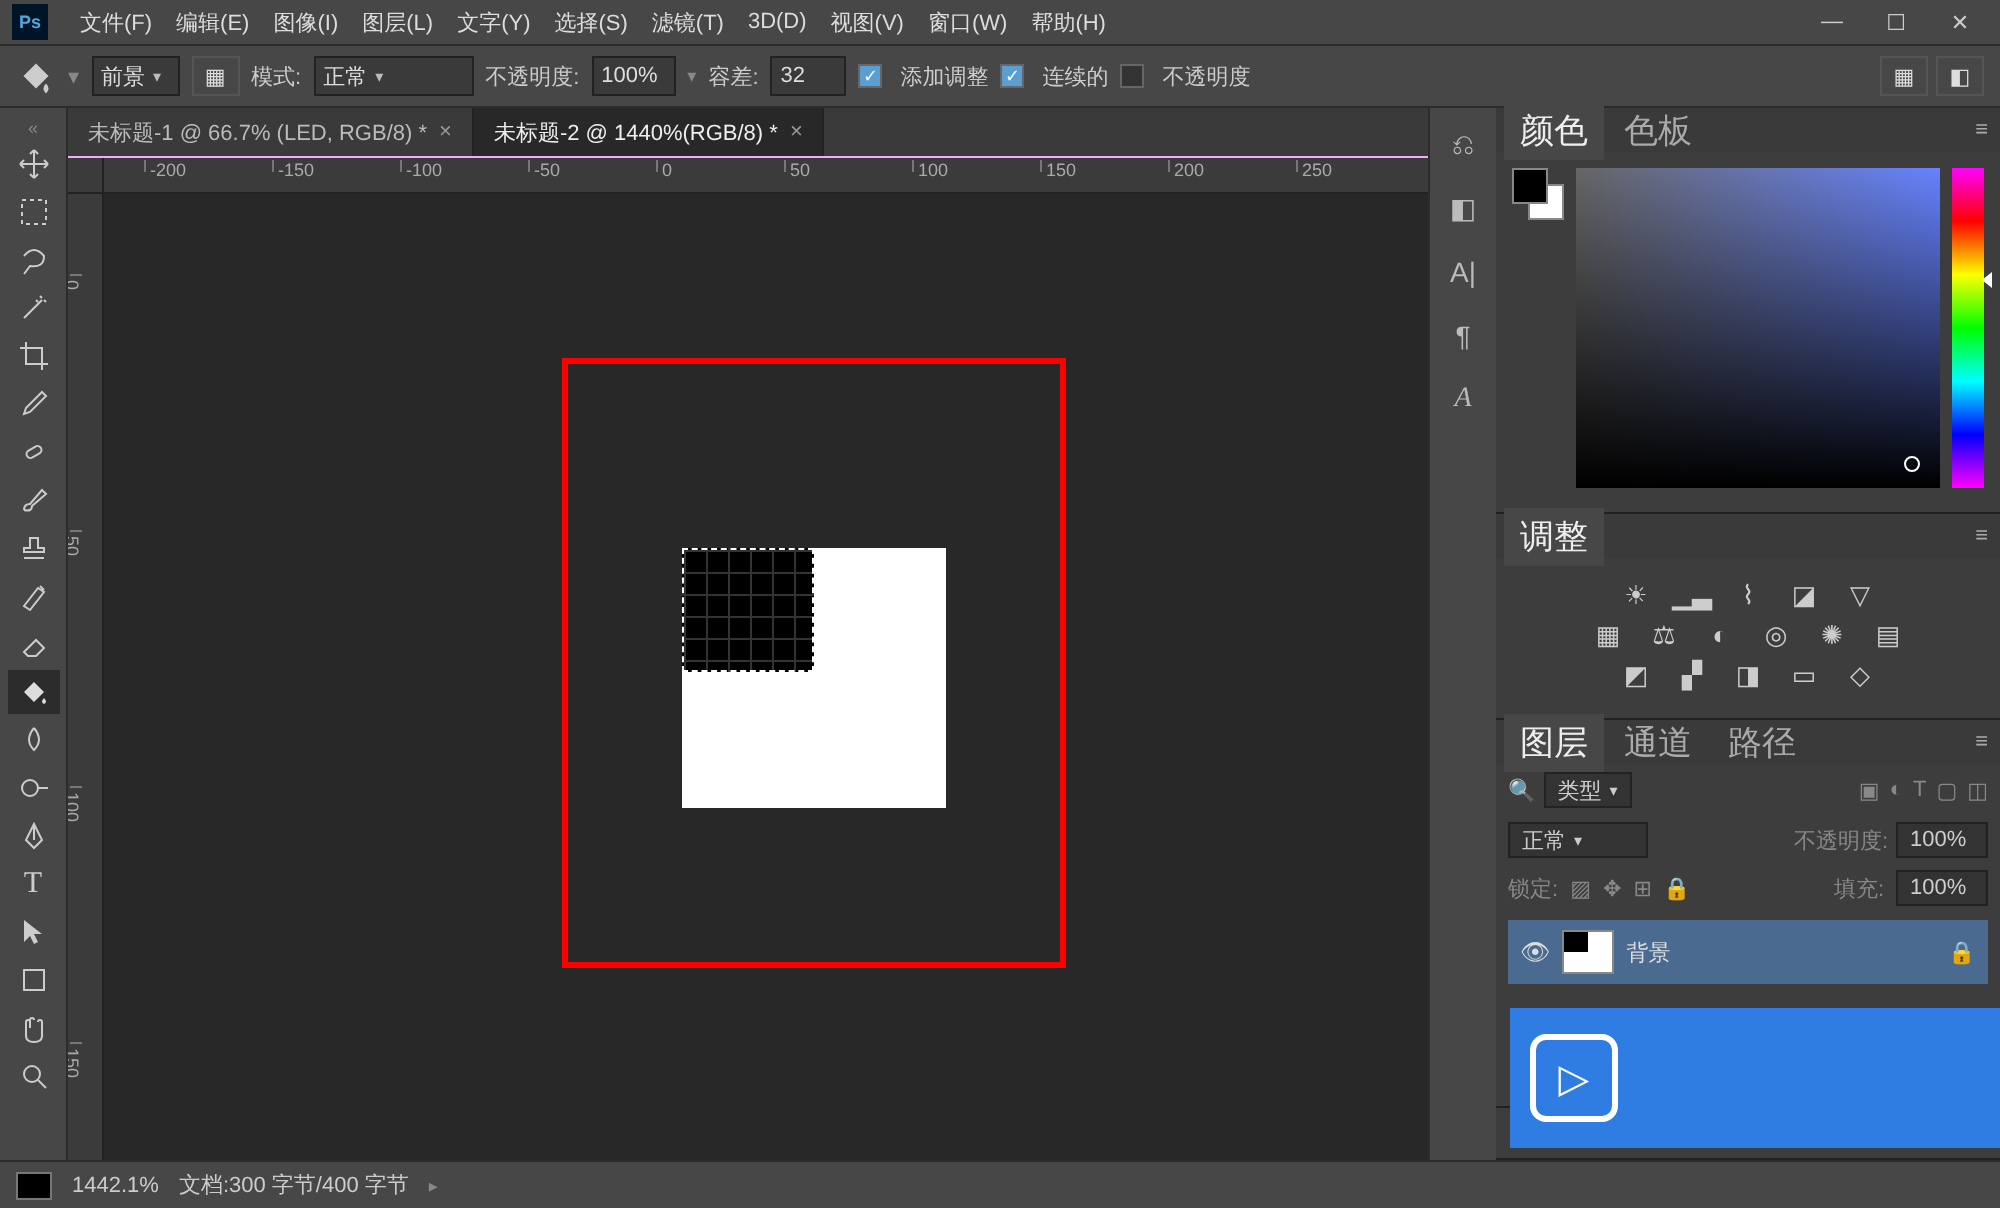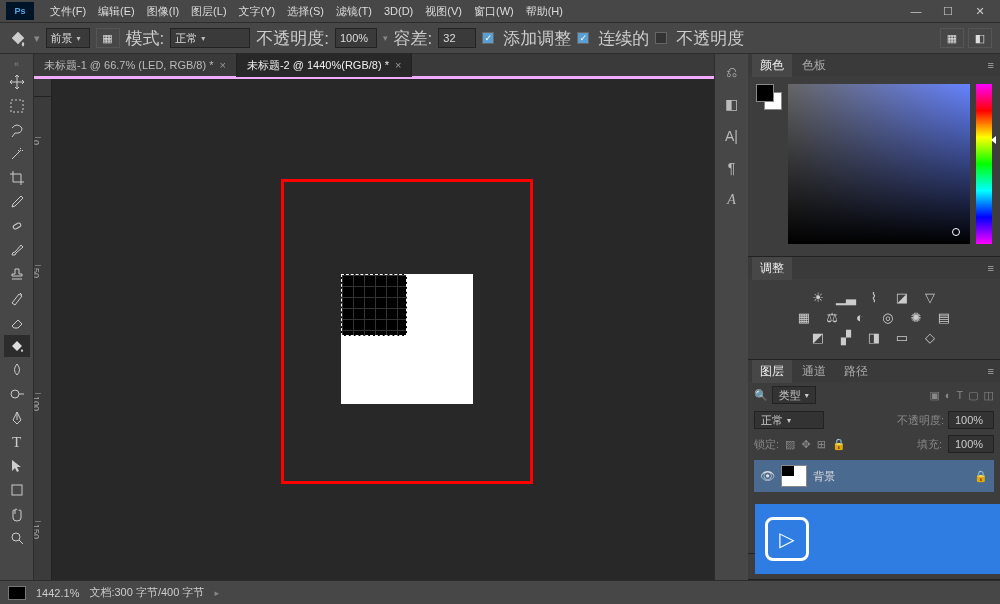--- a/index.html
+++ b/index.html
@@ -8,60 +8,60 @@
     background: #474747;
     font-family: "Microsoft YaHei", sans-serif;
     font-size: 11px; color: #ddd;
     overflow: hidden; position: relative;
   }
   .titlebar {
     height: 22px; background: #474747; display: flex; align-items: center;
     padding: 0 6px;
   }
   .ps-logo {
-    width: 28px; height: 18px; background: #001428;
+    width: 18px; height: 18px; background: #001428;
     display: flex; align-items: center; justify-content: center;
     font-weight: bold; font-size: 9px; color: #4fa8e0; margin-right: 10px;
   }
   .menu-item { padding: 2px 6px; cursor: default; }
   .win-controls { margin-left: auto; display: flex; gap: 4px; }
   .win-btn { width: 28px; height: 18px; display:flex; align-items:center; justify-content:center; color:#ccc; font-size:11px; }
   .opt-bar {
     height: 32px; background: #474747; border-top:1px solid #2c2c2c; border-bottom:1px solid #2c2c2c;
     display:flex; align-items:center; padding: 0 8px; gap:6px;
   }
   .tool-icon { width:20px;height:18px;display:flex;align-items:center;justify-content:center; }
   .dropdown { background:#3a3a3a; border:1px solid #222; height:20px; display:flex; align-items:center; padding:0 4px; gap:4px; }
   .dropdown .arrow { font-size:8px; color:#bbb; }
   .num-input { background:#3a3a3a; border:1px solid #222; height:20px; width:42px; display:flex; align-items:center; padding:0 4px; }
   .chk { width:12px;height:12px;background:#333;border:1px solid #666;display:inline-flex;align-items:center;justify-content:center;margin-right:3px;font-size:9px;color:#ddd;}
   .chk.checked { background:#5a9fd4; color:#fff; }
-  .opt-label { color:#ccc; font-size:17px; }
+  .opt-label { color:#ccc; font-size:11px; }
   .opt-right { margin-left:auto; display:flex; gap:4px; }
   .opt-iconbtn { width:24px;height:20px;border:1px solid #555;display:flex;align-items:center;justify-content:center;}
   .main {
     display:flex; height: calc(604px - 22px - 32px - 24px);
   }
   .toolbox {
     width:34px; background:#474747; border-right:1px solid #2c2c2c;
     display:flex; flex-direction:column; align-items:center; padding-top:4px;
   }
   .toolbox .collapse { height:12px;width:100%;display:flex;align-items:center;justify-content:center;color:#888;font-size:9px;}
   .tool {
     width:26px;height:22px;display:flex;align-items:center;justify-content:center;
     margin:1px 0; color:#ccc; position:relative;
   }
   .tool.selected { background:#2c2c2c; }
   .tool svg { width:16px;height:16px; }
   .workspace {
     flex:1; display:flex; flex-direction:column; background:#282828;
   }
   .tabbar {
-    height:25px; background:#3a3a3a; display:flex; align-items:center;
-    border-bottom:3px solid #f0abfc;
+    height:25px; background:#3a3a3a; display:flex; align-items:flex-start;
+    border-bottom:1px solid #f0abfc;
   }
   .doc-tab {
     height:24px; padding:0 10px; display:flex; align-items:center; gap:6px;
     font-size:11px; color:#bbb; border-right:1px solid #222;
   }
   .doc-tab.active { background:#282828; color:#eee; }
   .doc-tab .close-x { font-size:11px; color:#999; }
   .canvas-area {
     flex:1; position:relative; background:#282828; overflow:hidden;
   }
@@ -87,21 +87,21 @@
   .dock-right {
     width:34px; background:#474747; border-left:1px solid #2c2c2c;
     display:flex; flex-direction:column; align-items:center; padding-top:8px; gap:12px;
   }
   .dock-icon { width:20px;height:20px;color:#bbb;display:flex;align-items:center;justify-content:center; font-size:14px;}
   .panels {
     width:252px; background:#3d3d3d; display:flex; flex-direction:column;
   }
   .panel { border-bottom:1px solid #222; }
   .panel-tabs { height:22px; background:#3a3a3a; display:flex; align-items:center; padding-left:4px; gap:2px;}
-  .panel-tab { padding:3px 8px; font-size:12px; color:#aaa; }
+  .panel-tab { padding:3px 8px; font-size:17px; color:#aaa; }
   .panel-tab.active { background:#474747; color:#eee; }
   .panel-menu { margin-left:auto; margin-right:6px; color:#aaa; font-size:11px;}
   .color-panel { height:180px; display:flex; padding:8px; gap:6px; position:relative;}
   .fgbg { width:26px; position:relative; }
   .fg { position:absolute; top:0; left:0; width:18px;height:18px; background:#000; border:1px solid #888; z-index:2;}
   .bg { position:absolute; top:8px; left:8px; width:18px;height:18px; background:#fff; border:1px solid #888;}
   .color-field {
     flex:1; height:160px;
     background: linear-gradient(to right, #000, #0030ff);
     position:relative;
@@ -326,20 +326,32 @@
         <span>未标题-1 @ 66.7% (LED, RGB/8) *</span>
         <span class="close-x">×</span>
       </div>
       <div class="doc-tab active">
         <span>未标题-2 @ 1440%(RGB/8) *</span>
         <span class="close-x">×</span>
       </div>
     </div>
     <div class="canvas-area">
       <div class="ruler-corner"></div>
+      <div class="ruler-h" id="rh">
+          <div class="tick" style="left: 20px;">-200</div>
+          <div class="tick" style="left: 84px;">-150</div>
+          <div class="tick" style="left: 148px;">-100</div>
+          <div class="tick" style="left: 212px;">-50</div>
+          <div class="tick" style="left: 276px;">0</div>
+          <div class="tick" style="left: 340px;">50</div>
+          <div class="tick" style="left: 404px;">100</div>
+          <div class="tick" style="left: 468px;">150</div>
+          <div class="tick" style="left: 532px;">200</div>
+          <div class="tick" style="left: 596px;">250</div>
+        </div>
       <div class="ruler-v" id="rv">
           <div class="tick" style="top: 40px;">0</div>
           <div class="tick" style="top: 168px;">50</div>
           <div class="tick" style="top: 296px;">100</div>
           <div class="tick" style="top: 424px;">150</div>
         </div>
       <div class="red-box" id="redbox" style="left: 247px; top: 100px; width: 252px; height: 305px;"></div>
       <div class="white-canvas" id="whitebox" style="left: 307px; top: 195px; width: 132px; height: 130px;"></div>
       <div class="black-grid" id="blackbox" style="left: 307px; top: 195px; width: 66px; height: 62px; background-size: 11px 11px;"></div>
     </div>

